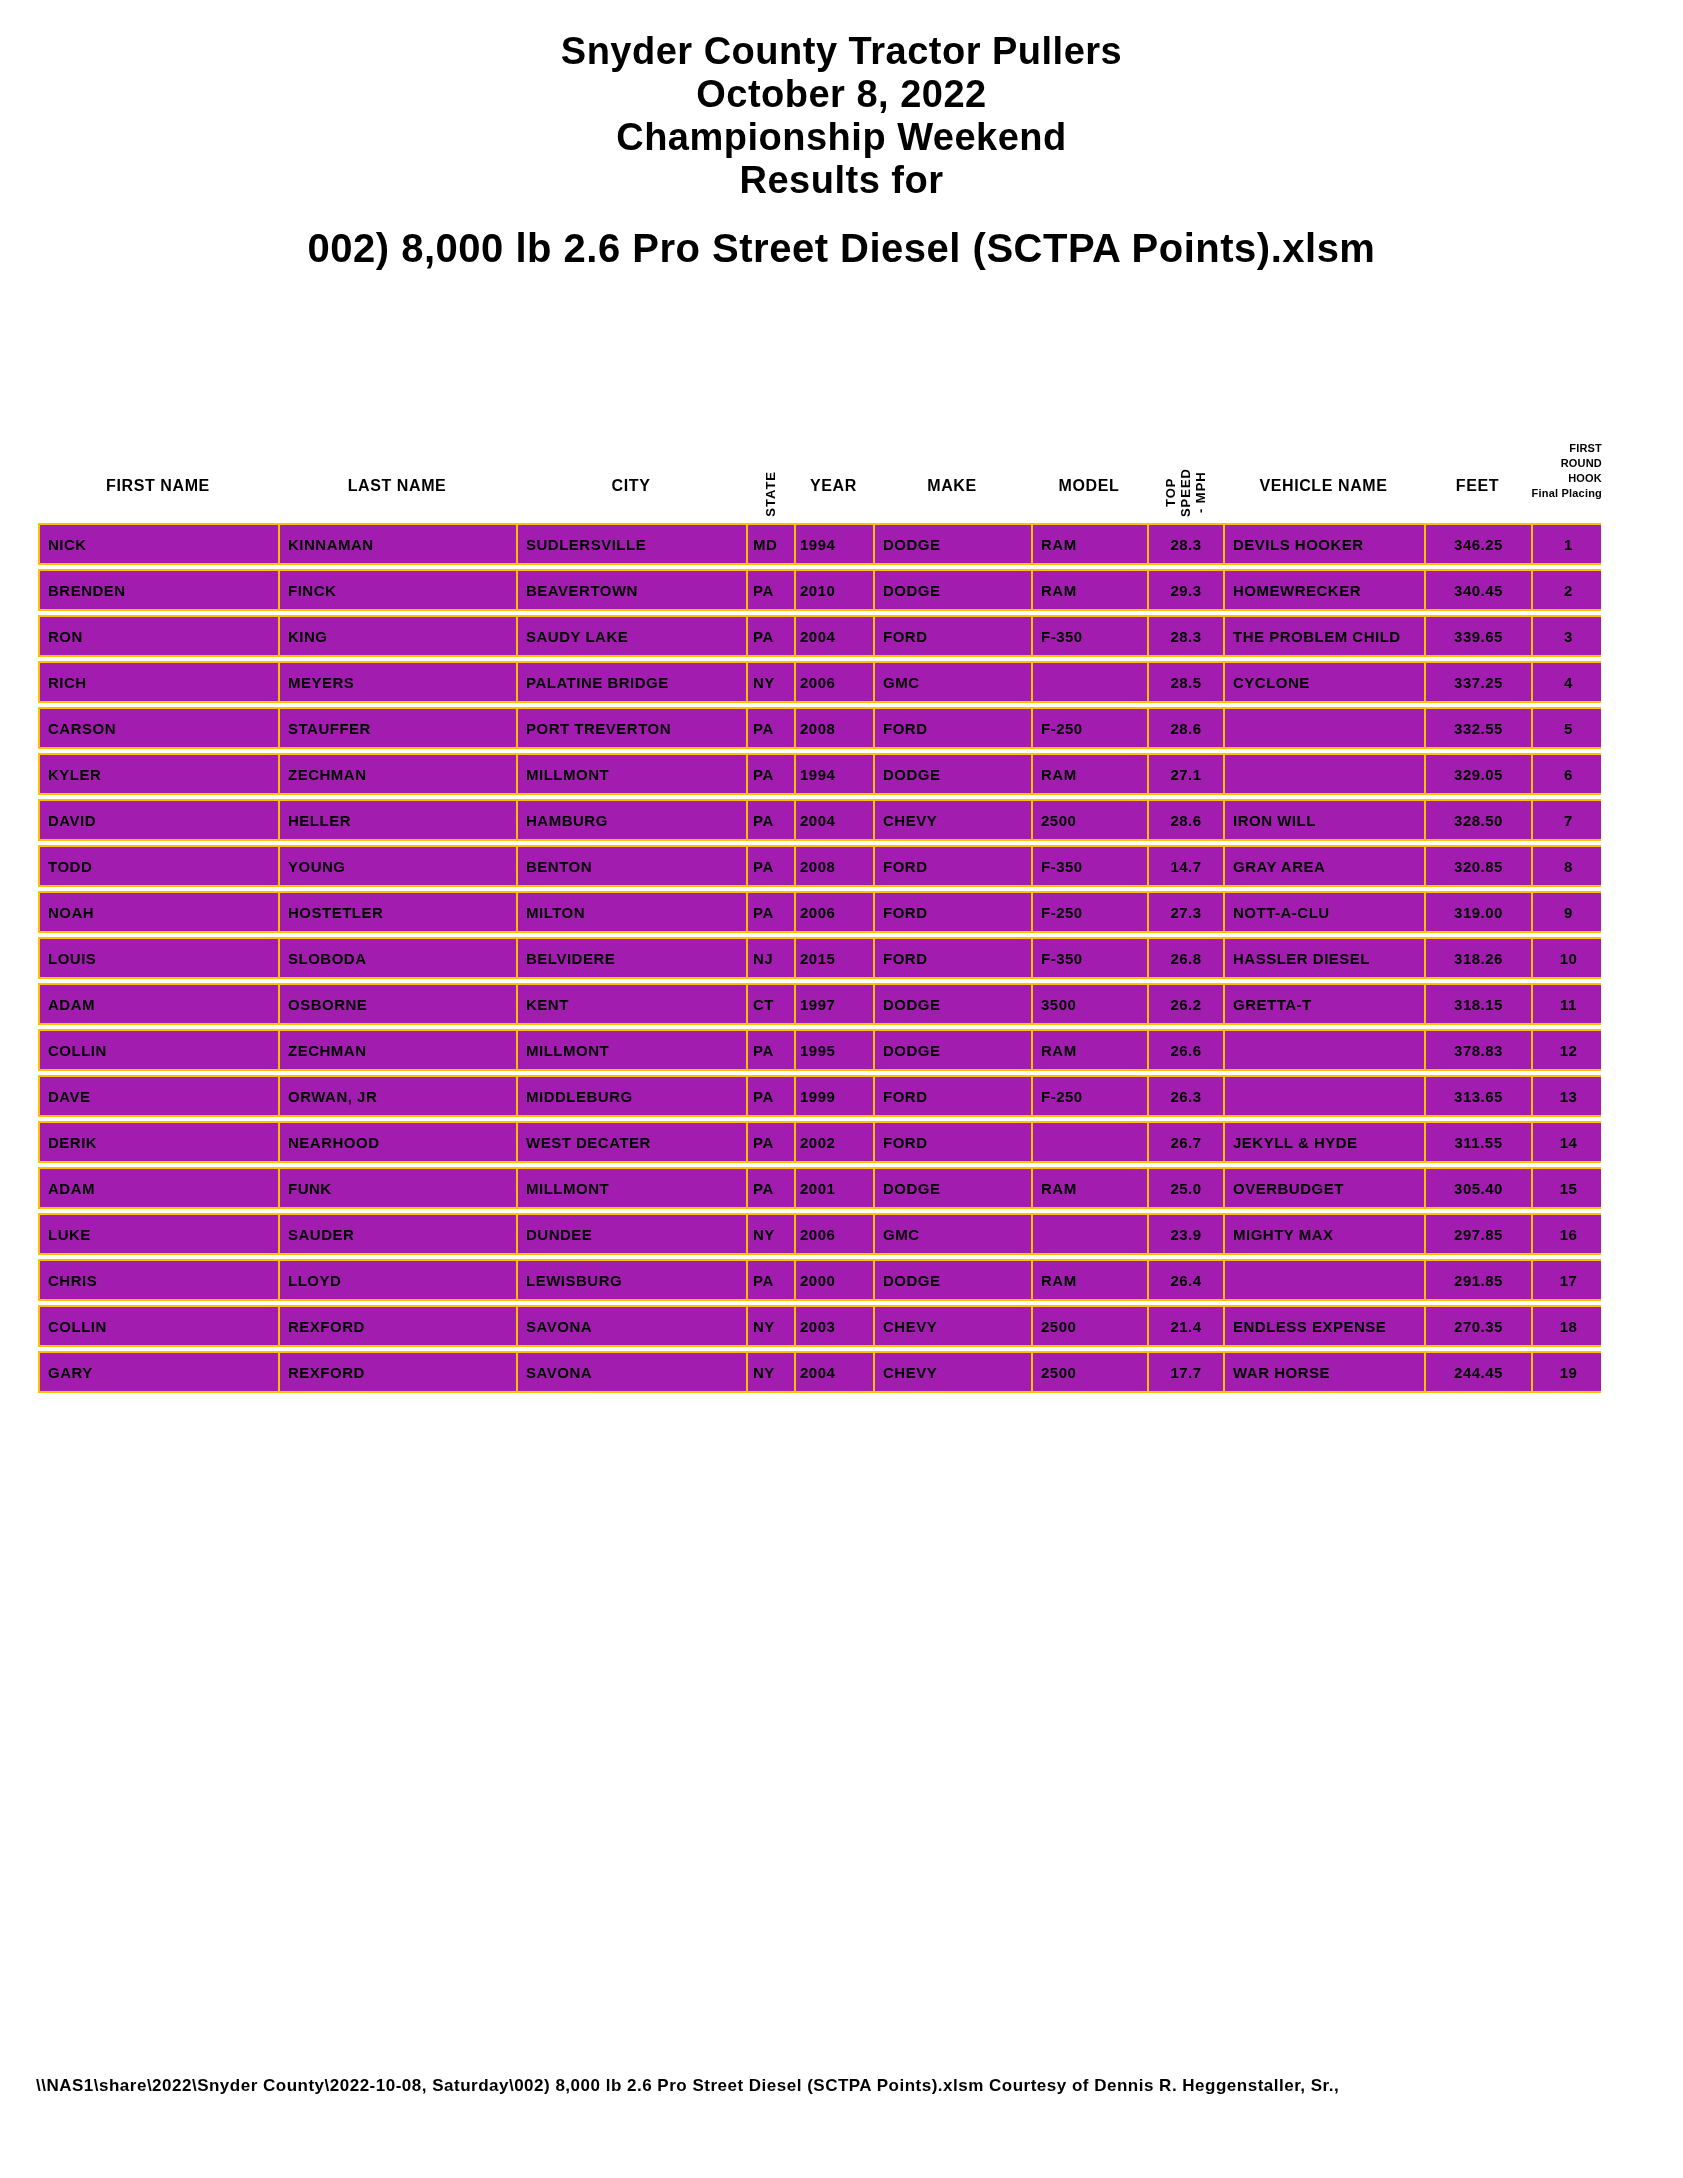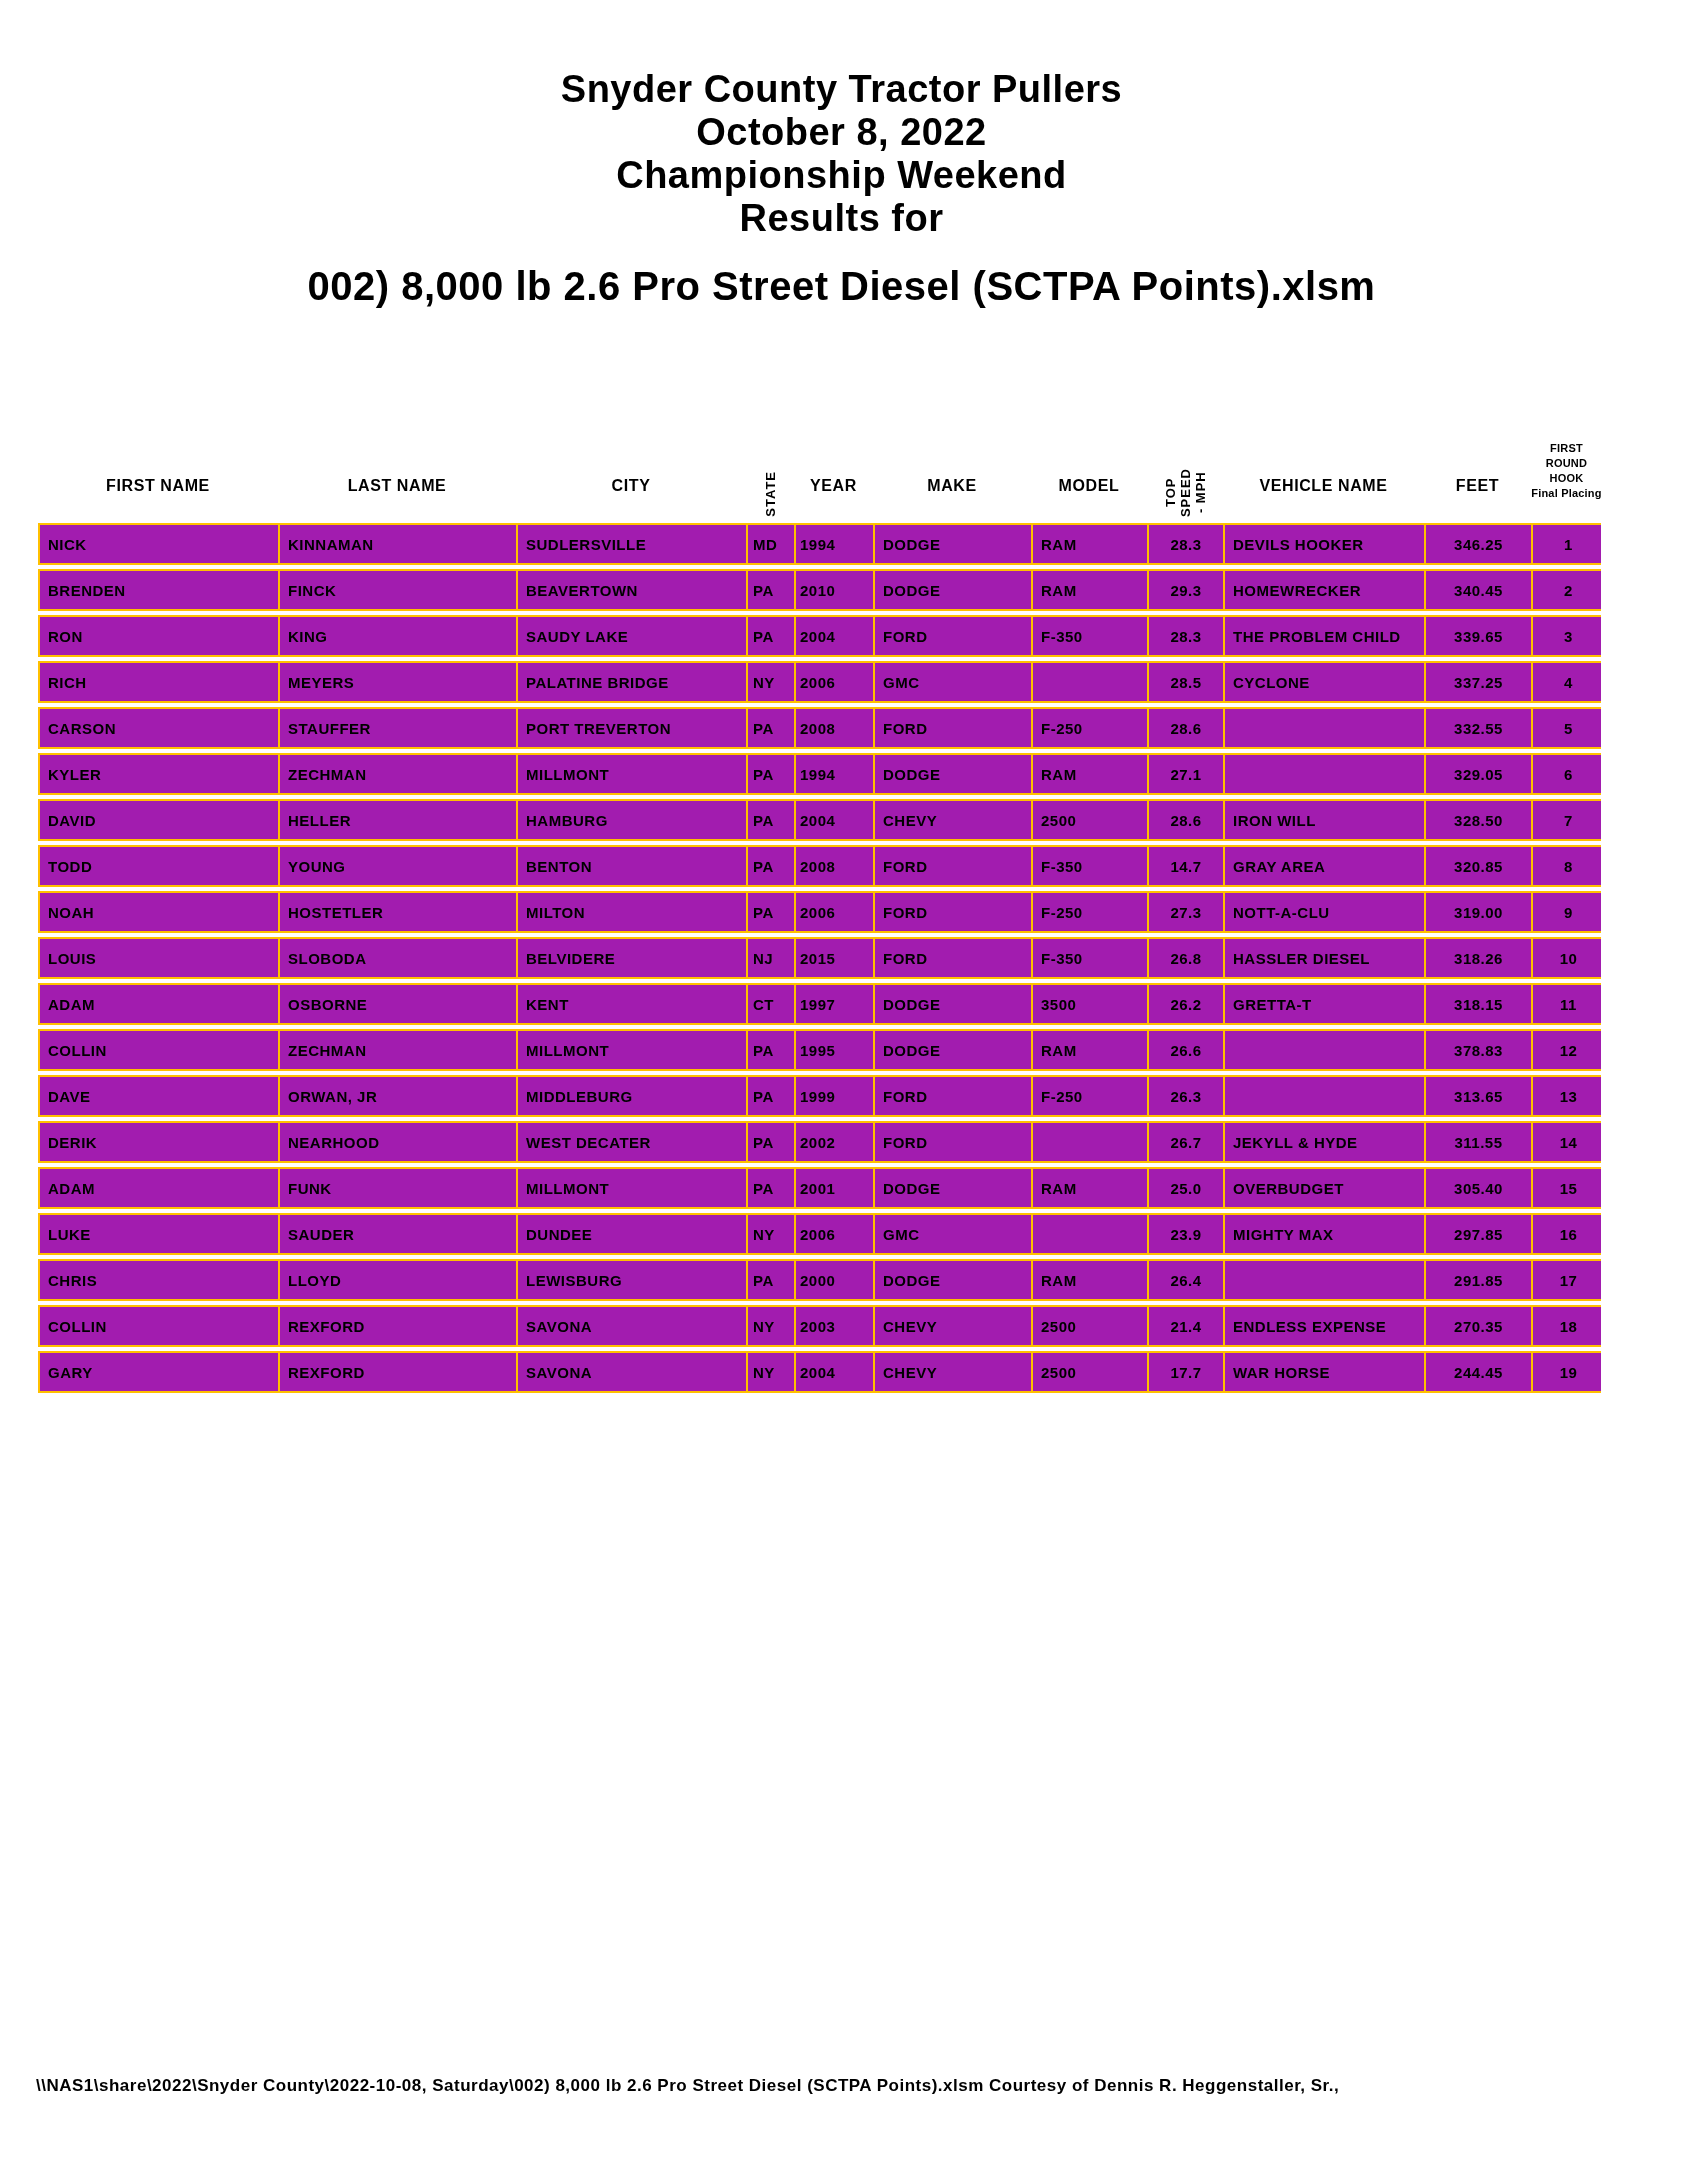--- a/index.html
+++ b/index.html
@@ -6,21 +6,21 @@
   * { box-sizing: border-box; }
   html, body { margin: 0; padding: 0; }
   body {
     width: 1683px; height: 2178px; position: relative;
     background: #ffffff; color: #000;
     font-family: "Liberation Sans", sans-serif;
     font-weight: bold;
   }
 
   
-  .titles { padding-top: 68px; text-align: center; }
+  .titles { padding-top: 30px; text-align: center; }
   .title-line { font-size: 38px; line-height: 43px; letter-spacing: 0.5px; }
   .title-file { font-size: 40px; line-height: 44px; margin-top: 24px; letter-spacing: 0.5px; }
 
   
   .table-wrap { position: absolute; left: 38px; top: 426px; width: 1563px; }
 
   .thead { display: flex; align-items: flex-end; height: 95px; }
   .th {
     text-align: center; font-size: 16px; letter-spacing: 0.6px;
     padding-bottom: 26px; flex: 0 0 auto;
@@ -35,21 +35,21 @@
   .col-first   { width: 240px; }
   .col-last    { width: 238px; }
   .col-city    { width: 230px; }
   .col-state   { width: 48px;  }
   .col-year    { width: 79px;  }
   .col-make    { width: 158px; }
   .col-model   { width: 116px; }
   .col-speed   { width: 76px;  }
   .col-vehicle { width: 201px; }
   .col-feet    { width: 107px; }
-  .col-place   { width: 71px;  }
+  .col-place   { width: 71px; text-align: right;  }
 
   .tbody { margin-top: 2px; }
   .trow {
     display: flex; height: 42px; margin-bottom: 4px;
     border: 2px solid var(--gold); border-right: none;
     background: #a21caf;
   }
   .td {
     flex: 0 0 auto; display: flex; align-items: center;
     border-right: 2px solid var(--gold);

